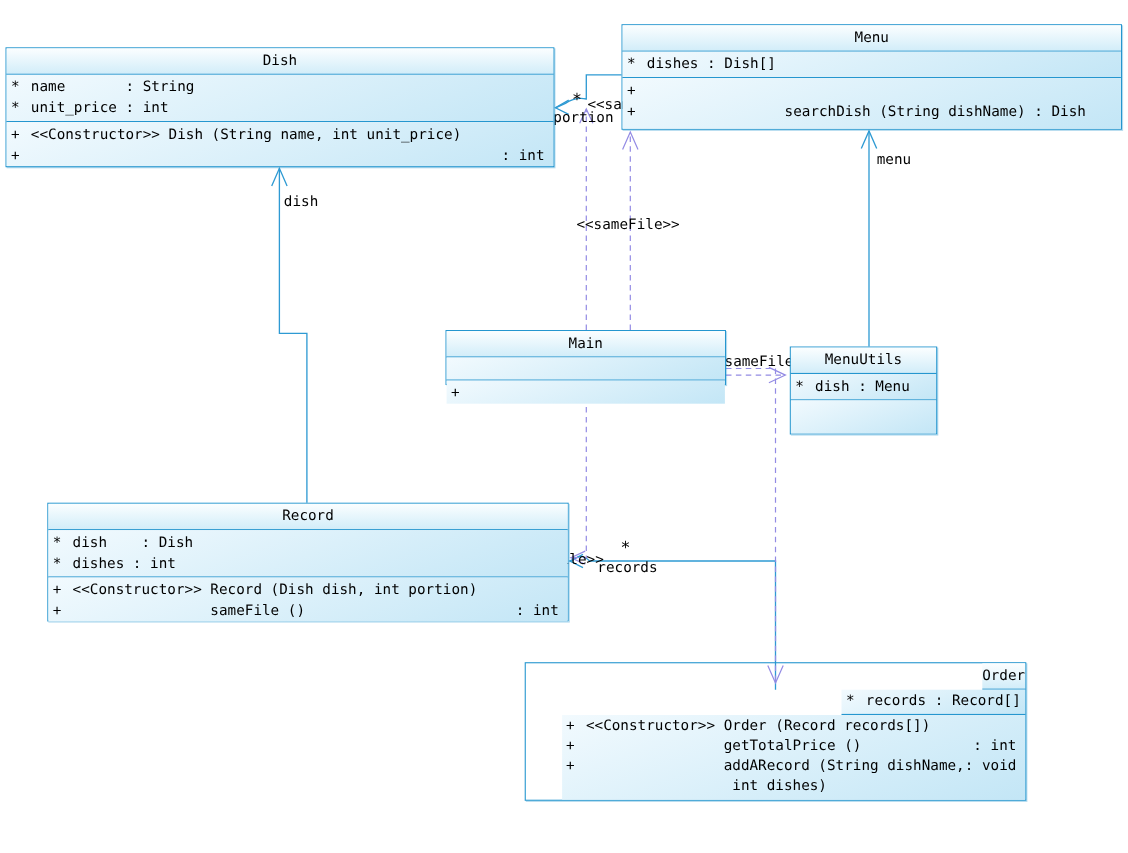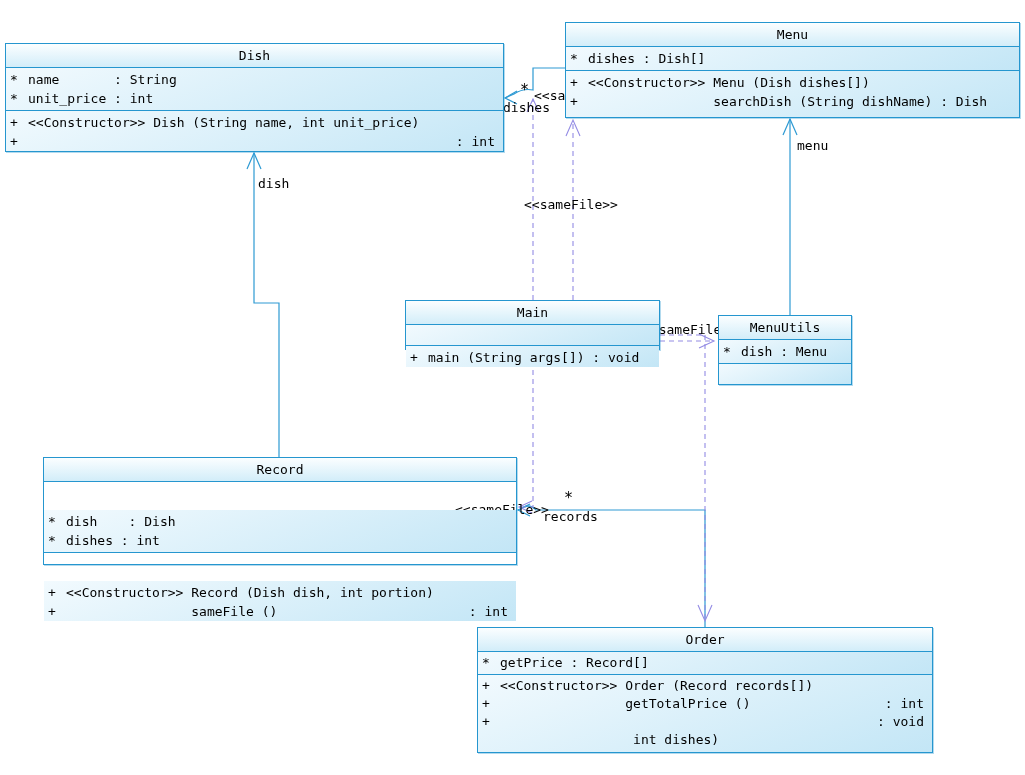--- a/index.html
+++ b/index.html
@@ -72,21 +72,21 @@
       <path d="M698,605 L705,621 L712,605"></path>
     </g>
 
     <g stroke="#938be4" fill="none" stroke-width="1.1">
       <path stroke-dasharray="5,4" d="M533,370 L533,507 L521,507"></path>
       <path d="M532,501 L519,507 L532,513"></path>
     </g>
   </svg>
 
   <div class="mult" style="left:520px;top:81px;">*</div>
-  <div class="edge-label" style="left:503px;top:100px;">dishes</div>
+  <div class="edge-label" style="left:503px;top:100px;">portion</div>
   <div class="edge-label" style="left:258px;top:176px;">dish</div>
   <div class="edge-label" style="left:797px;top:138px;">menu</div>
   <div class="mult" style="left:564px;top:489px;">*</div>
   <div class="edge-label" style="left:543px;top:509px;">records</div>
   <div class="edge-label" style="left:524px;top:197px;">&lt;&lt;sameFile&gt;&gt;</div>
   <div class="edge-label" style="left:643px;top:322px;">&lt;&lt;sameFile&gt;&gt;</div>
   <div class="edge-label" style="left:455px;top:502px;">&lt;&lt;sameFile&gt;&gt;</div>
   <div class="edge-label" style="left:534px;top:88px;">&lt;&lt;sameFile&gt;&gt;</div>
 
   <div class="class-box" style="left:5px;top:43px;width:499px;height:109px;">
@@ -118,52 +118,50 @@
     <div class="box-title">Menu</div>
     <div class="box-section" style="height:24px;">
       <div class="line">
           <span class="vis">*</span>
           <span class="txt">dishes : Dish[]</span>
         </div>
     </div>
     <div class="box-section">
       <div class="line">
           <span class="vis">+</span>
-          <span class="txt">&lt;&lt;Constructor&gt;&gt; Menu (Dish dishes[])</span>
         </div>
       <div class="line">
           <span class="vis">+</span>
           <span class="txt">                searchDish (String dishName) : Dish</span>
         </div>
     </div>
   </div>
 
   <div class="class-box" style="left:405px;top:300px;width:255px;height:50px;">
     <div class="box-title">Main</div>
     <div class="box-section" style="height:21px;"></div>
     <div class="box-section">
       <div class="line">
           <span class="vis">+</span>
-          <span class="txt">main (String args[]) : void</span>
-        </div>
-    </div>
-  </div>
-
-  <div class="class-box" style="left:718px;top:315px;width:134px;height:70px;">
+        </div>
+    </div>
+  </div>
+
+  <div class="class-box" style="left:718px;top:315px;width:134px;height:80px;">
     <div class="box-title">MenuUtils</div>
     <div class="box-section" style="height:24px;">
       <div class="line">
           <span class="vis">*</span>
           <span class="txt">dish : Menu</span>
         </div>
     </div>
     <div class="box-section"></div>
   </div>
 
-  <div class="class-box" style="left:43px;top:457px;width:474px;height:108px;gap:28px;">
+  <div class="class-box" style="left:43px;top:457px;width:474px;height:108px;">
     <div class="box-title">Record</div>
     <div class="box-section" style="height:43px;">
       <div class="line">
           <span class="vis">*</span>
           <span class="txt">dish    : Dish</span>
         </div>
       <div class="line">
           <span class="vis">*</span>
           <span class="txt">dishes : int</span>
         </div>
@@ -175,41 +173,42 @@
         </div>
       <div class="line">
           <span class="vis">+</span>
           <span class="txt">                sameFile ()</span>
           <span class="sp"></span>
           <span class="rt">: int</span>
         </div>
     </div>
   </div>
 
-  <div class="class-box" style="left:477px;top:627px;width:456px;height:126px;">
+  <div class="class-box" style="left:477px;top:602px;width:456px;height:126px;align-items:flex-end;">
     <div class="box-title">Order</div>
     <div class="box-section" style="height:23px;">
       <div class="line o-line">
           <span class="vis">*</span>
-          <span class="txt">getPrice : Record[]</span>
+          <span class="txt">records : Record[]</span>
         </div>
     </div>
     <div class="box-section">
       <div class="line o-line">
           <span class="vis">+</span>
           <span class="txt">&lt;&lt;Constructor&gt;&gt; Order (Record records[])</span>
         </div>
       <div class="line o-line">
           <span class="vis">+</span>
           <span class="txt">                getTotalPrice ()</span>
           <span class="sp"></span>
           <span class="rt">: int</span>
         </div>
       <div class="line o-line">
           <span class="vis">+</span>
+          <span class="txt">                addARecord (String dishName,</span>
           <span class="sp"></span>
           <span class="rt">: void</span>
         </div>
       <div class="line o-line">
           <span class="vis"></span>
           <span class="txt">                 int dishes)</span>
         </div>
     </div>
   </div>
 

